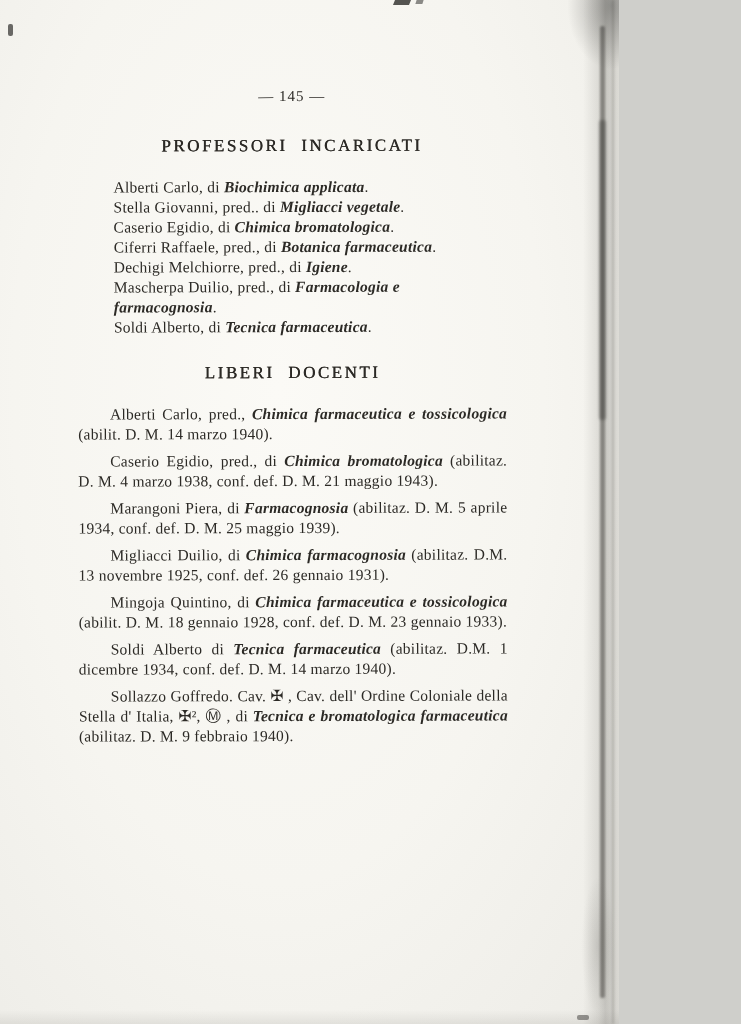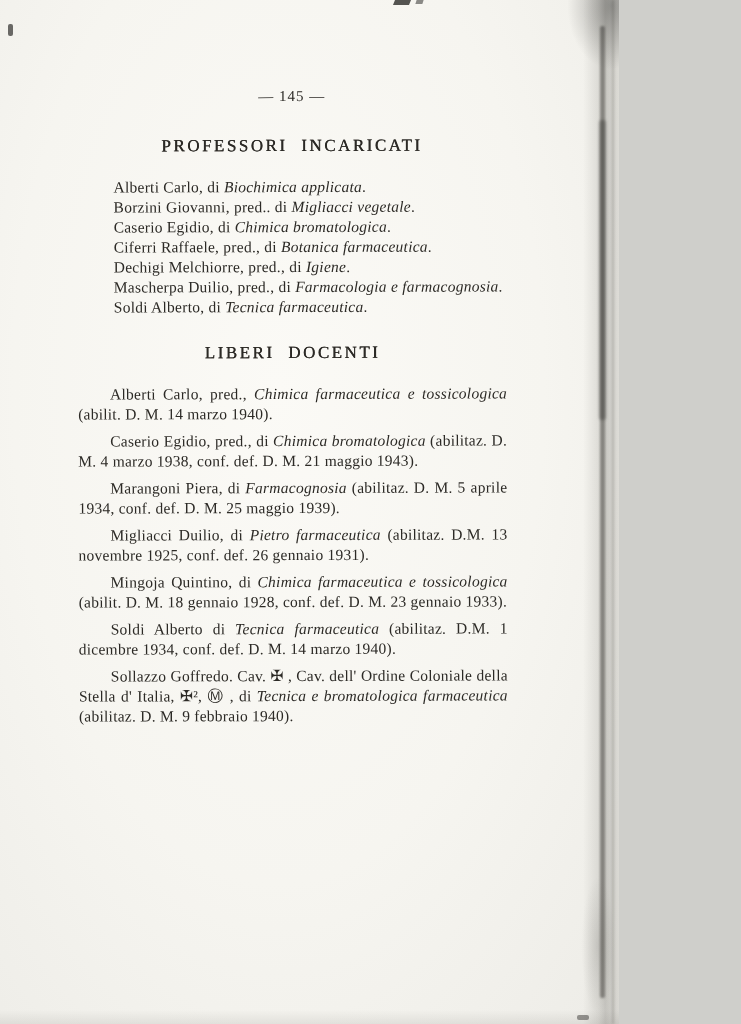--- a/index.html
+++ b/index.html
@@ -85,21 +85,21 @@
     text-shadow: 0.4px 0 0 currentColor;
   }
   .entries-list { margin-bottom: 26px; }
   .entries-list p { padding-left: 36px; margin: 0; }
   .entries-paragraphs p {
     text-indent: 32px;
     text-align: justify;
     margin-bottom: 7px;
   }
   .seg-b { font-weight: normal; }
-  .seg-i { font-style: italic; }
+  .seg-i { font-style: italic; font-weight: bold; }
   .seg-r { }
 </style>
 </head>
 <body>
 
 <div class="scan-page">
 
   <div class="edge-right"></div>
   <div class="gutter-line"></div>
   <div class="gutter-line-2"></div>
@@ -112,34 +112,34 @@
   <div class="mark mark-bottom-right"></div>
   <div class="edge-bottom"></div>
 
   <div class="content">
     <div class="page-number">— 145 —</div>
 
     <h2 class="section-title">PROFESSORI INCARICATI</h2>
 
     <div class="entries-list">
         <p><span class="seg-b">Alberti Carlo</span><span class="seg-r">, di </span><span class="seg-i">Biochimica applicata</span><span class="seg-r">.</span></p>
-        <p><span class="seg-b">Borzini Giovanni</span><span class="seg-r">, pred.. di </span><span class="seg-i">Migliacci vegetale</span><span class="seg-r">.</span></p>
+        <p><span class="seg-b">Stella Giovanni</span><span class="seg-r">, pred.. di </span><span class="seg-i">Migliacci vegetale</span><span class="seg-r">.</span></p>
         <p><span class="seg-b">Caserio Egidio</span><span class="seg-r">, di </span><span class="seg-i">Chimica bromatologica</span><span class="seg-r">.</span></p>
         <p><span class="seg-b">Ciferri Raffaele</span><span class="seg-r">, pred., di </span><span class="seg-i">Botanica farmaceutica</span><span class="seg-r">.</span></p>
         <p><span class="seg-b">Dechigi Melchiorre</span><span class="seg-r">, pred., di </span><span class="seg-i">Igiene</span><span class="seg-r">.</span></p>
         <p><span class="seg-b">Mascherpa Duilio</span><span class="seg-r">, pred., di </span><span class="seg-i">Farmacologia e farmacognosia</span><span class="seg-r">.</span></p>
         <p><span class="seg-b">Soldi Alberto</span><span class="seg-r">, di </span><span class="seg-i">Tecnica farmaceutica</span><span class="seg-r">.</span></p>
       </div>
 
     <h2 class="section-title">LIBERI DOCENTI</h2>
 
     <div class="entries-paragraphs">
         <p><span class="seg-b">Alberti Carlo</span><span class="seg-r">, pred., </span><span class="seg-i">Chimica farmaceutica e tossicologica</span><span class="seg-r"> (abilit. D. M. 14 marzo 1940).</span></p>
         <p><span class="seg-b">Caserio Egidio</span><span class="seg-r">, pred., di </span><span class="seg-i">Chimica bromatologica</span><span class="seg-r"> (abilitaz. D. M. 4 marzo 1938, conf. def. D. M. 21 maggio 1943).</span></p>
         <p><span class="seg-b">Marangoni Piera</span><span class="seg-r">, di </span><span class="seg-i">Farmacognosia</span><span class="seg-r"> (abilitaz. D. M. 5 aprile 1934, conf. def. D. M. 25 maggio 1939).</span></p>
-        <p><span class="seg-b">Migliacci Duilio</span><span class="seg-r">, di </span><span class="seg-i">Pietro farmaceutica</span><span class="seg-r"> (abilitaz. D.M. 13 novembre 1925, conf. def. 26 gennaio 1931).</span></p>
+        <p><span class="seg-b">Migliacci Duilio</span><span class="seg-r">, di </span><span class="seg-i">Chimica farmacognosia</span><span class="seg-r"> (abilitaz. D.M. 13 novembre 1925, conf. def. 26 gennaio 1931).</span></p>
         <p><span class="seg-b">Mingoja Quintino</span><span class="seg-r">, di </span><span class="seg-i">Chimica farmaceutica e tossicologica</span><span class="seg-r"> (abilit. D. M. 18 gennaio 1928, conf. def. D. M. 23 gennaio 1933).</span></p>
         <p><span class="seg-b">Soldi Alberto</span><span class="seg-r"> di </span><span class="seg-i">Tecnica farmaceutica</span><span class="seg-r"> (abilitaz. D.M. 1 dicembre 1934, conf. def. D. M. 14 marzo 1940).</span></p>
         <p><span class="seg-b">Sollazzo Goffredo.</span><span class="seg-r"> Cav. ✠ , Cav. dell' Ordine Coloniale della Stella d' Italia, ✠², Ⓜ , di </span><span class="seg-i">Tecnica e bromatologica farmaceutica</span><span class="seg-r"> (abilitaz. D. M. 9 febbraio 1940).</span></p>
       </div>
   </div>
 
 </div>
 
 </body></html>

